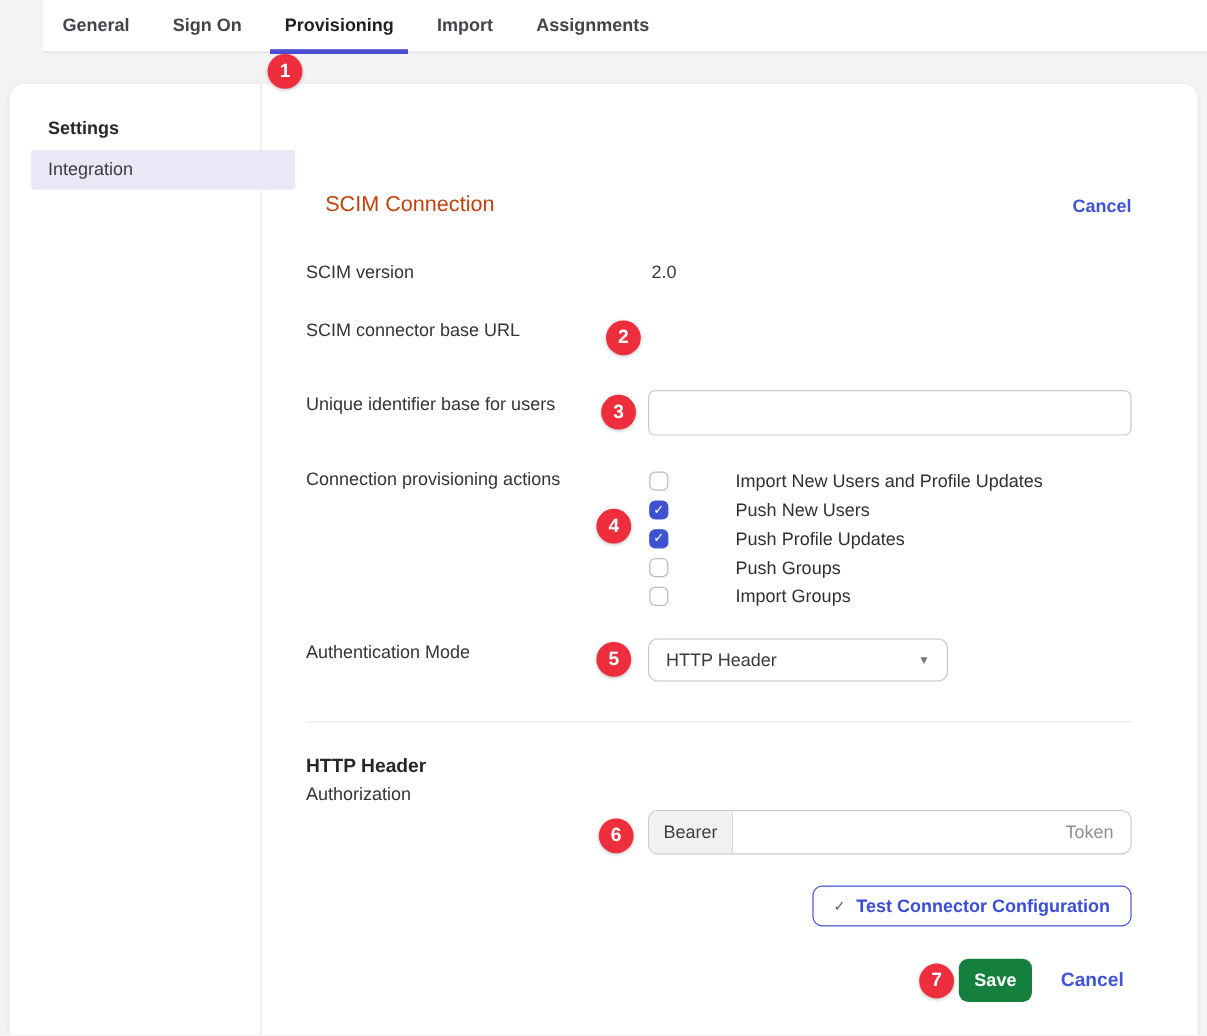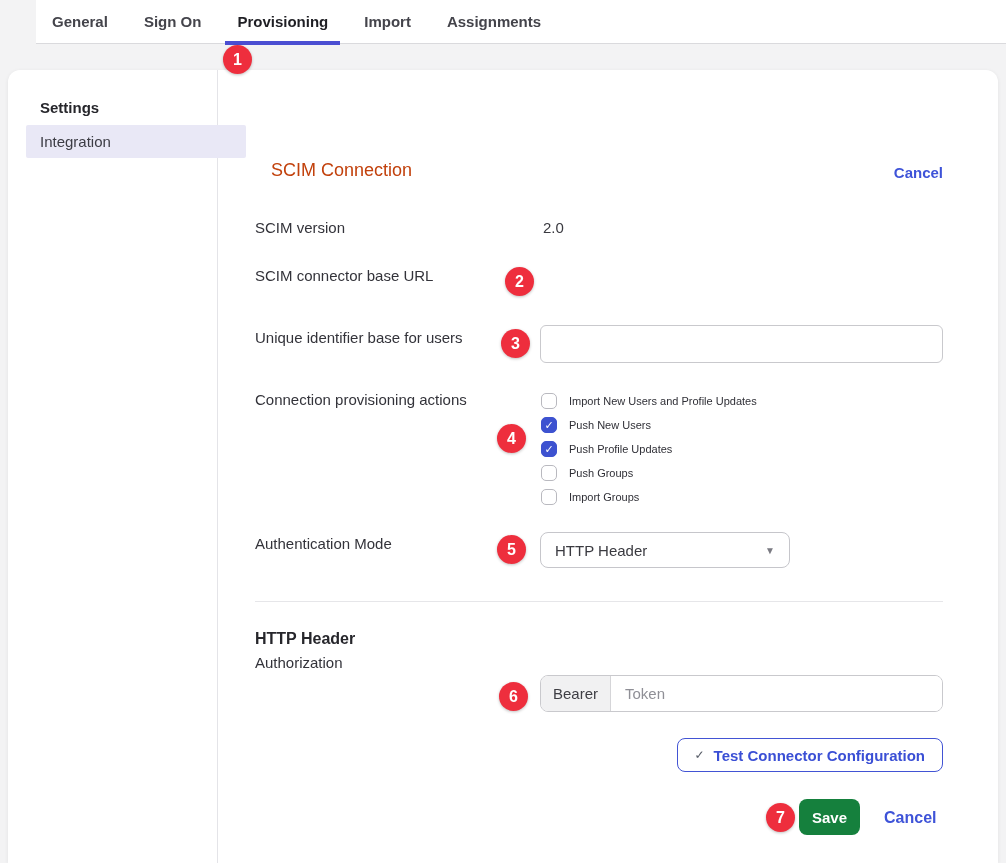--- a/index.html
+++ b/index.html
@@ -39,38 +39,38 @@
                 border-radius:6px; padding:0 14px; font-family:"Liberation Sans",sans-serif;
                 font-size:15px; color:#3a3a40; outline:none; background:#fff; }
   .url-input { color:#ee3340; font-weight:700; font-size:16px; }
 
   
   .chk-row { position:absolute; left:533px; height:24px; display:flex; align-items:center; gap:12px; cursor:pointer; }
   .checkbox { width:16px; height:16px; border:1.5px solid #b9b9bf; border-radius:5px; background:#fff;
               display:inline-flex; align-items:center; justify-content:center; flex:0 0 auto; }
   .checkbox.checked { background:#3d52d0; border-color:#3d52d0; }
   .checkbox.checked::after { content:"✓"; color:#fff; font-size:11px; font-weight:700; line-height:1; }
-  .chk-label { font-size:11px; color:#2f2f36; }
+  .chk-label { font-size:15px; color:#2f2f36;margin-left:44px; }
 
   
   .select { position:absolute; left:532px; top:462px; width:250px; height:36px; border:1px solid #c6c6cb;
             border-radius:8px; background:#fff; display:flex; align-items:center; justify-content:space-between;
             padding:0 14px; font-size:15px; color:#3a3a40; cursor:pointer; }
   .select .arrow { font-size:10px; color:#7a7a82; }
 
   .divider { position:absolute; left:247px; top:531px; width:688px; height:0; border-top:1px solid #e6e6e9; }
   .section-heading { position:absolute; left:247px; top:560px; font-size:16px; font-weight:700; color:#26262b; }
 
   
   .input-group { position:absolute; left:532px; top:605px; width:403px; height:37px; border:1px solid #c9c9cd;
                  border-radius:8px; background:#fff; display:flex; overflow:hidden; }
   .ig-prefix { width:70px; background:#f1f1f2; border-right:1px solid #d5d5d8; display:flex; align-items:center;
                justify-content:center; font-size:15px; color:#3e3e44; }
   .ig-input { flex:1; border:none; outline:none; padding:0 14px; font-family:"Liberation Sans",sans-serif;
-              font-size:15px; color:#3a3a40; }
+              font-size:15px; color:#3a3a40;text-align:right; }
   .ig-input::placeholder { color:#8f8f96; }
 
   
   .test-btn { position:absolute; right:55px; top:668px; height:34px; display:flex; align-items:center; gap:9px;
               padding:0 17px; background:#fff; border:1px solid #4254d4; border-radius:8px; cursor:pointer;
               font-family:"Liberation Sans",sans-serif; }
   .test-btn .check-glyph { color:#565b66; font-size:12px; }
   .test-btn .label { color:#3a4fd5; font-weight:700; font-size:15px; }
   .save-btn { position:absolute; left:791px; top:729px; width:61px; height:36px; background:#15803d; color:#fff;
               border:none; border-radius:8px; font-weight:700; font-size:15px; cursor:pointer;

